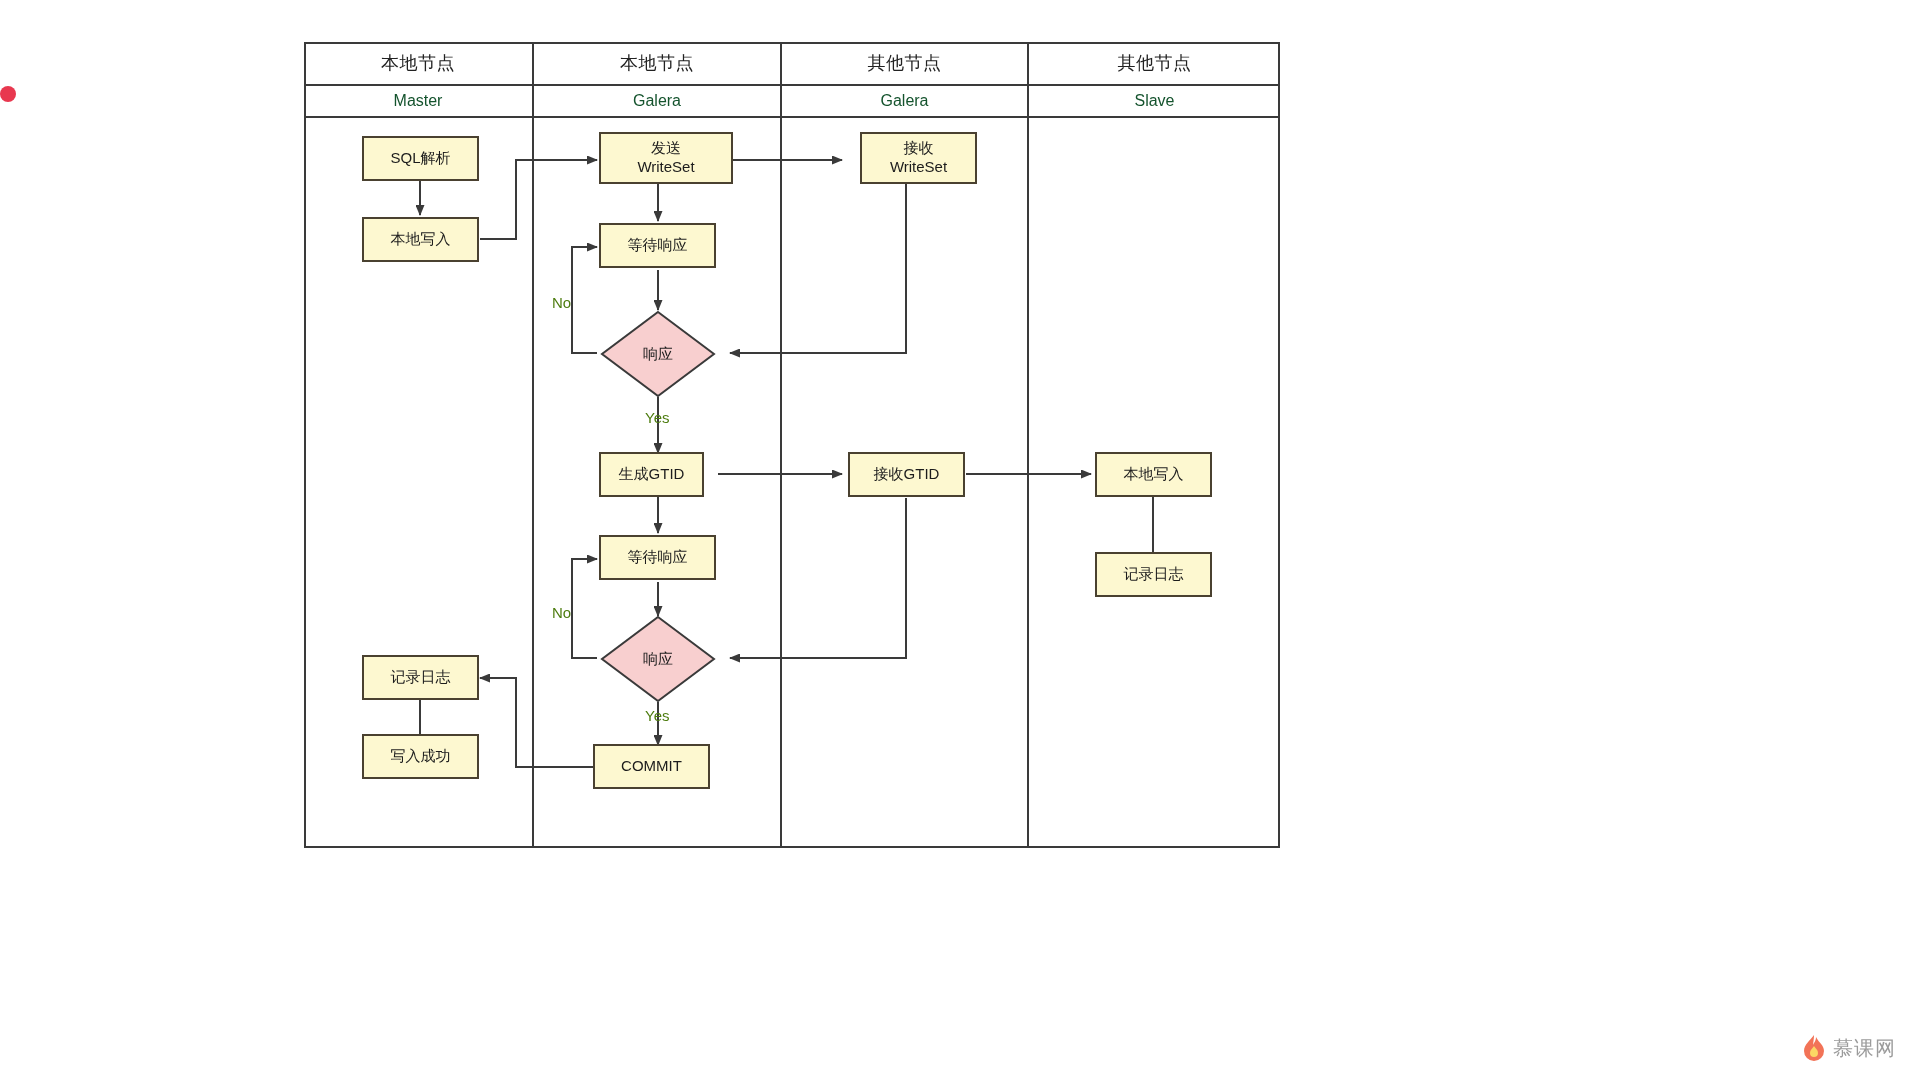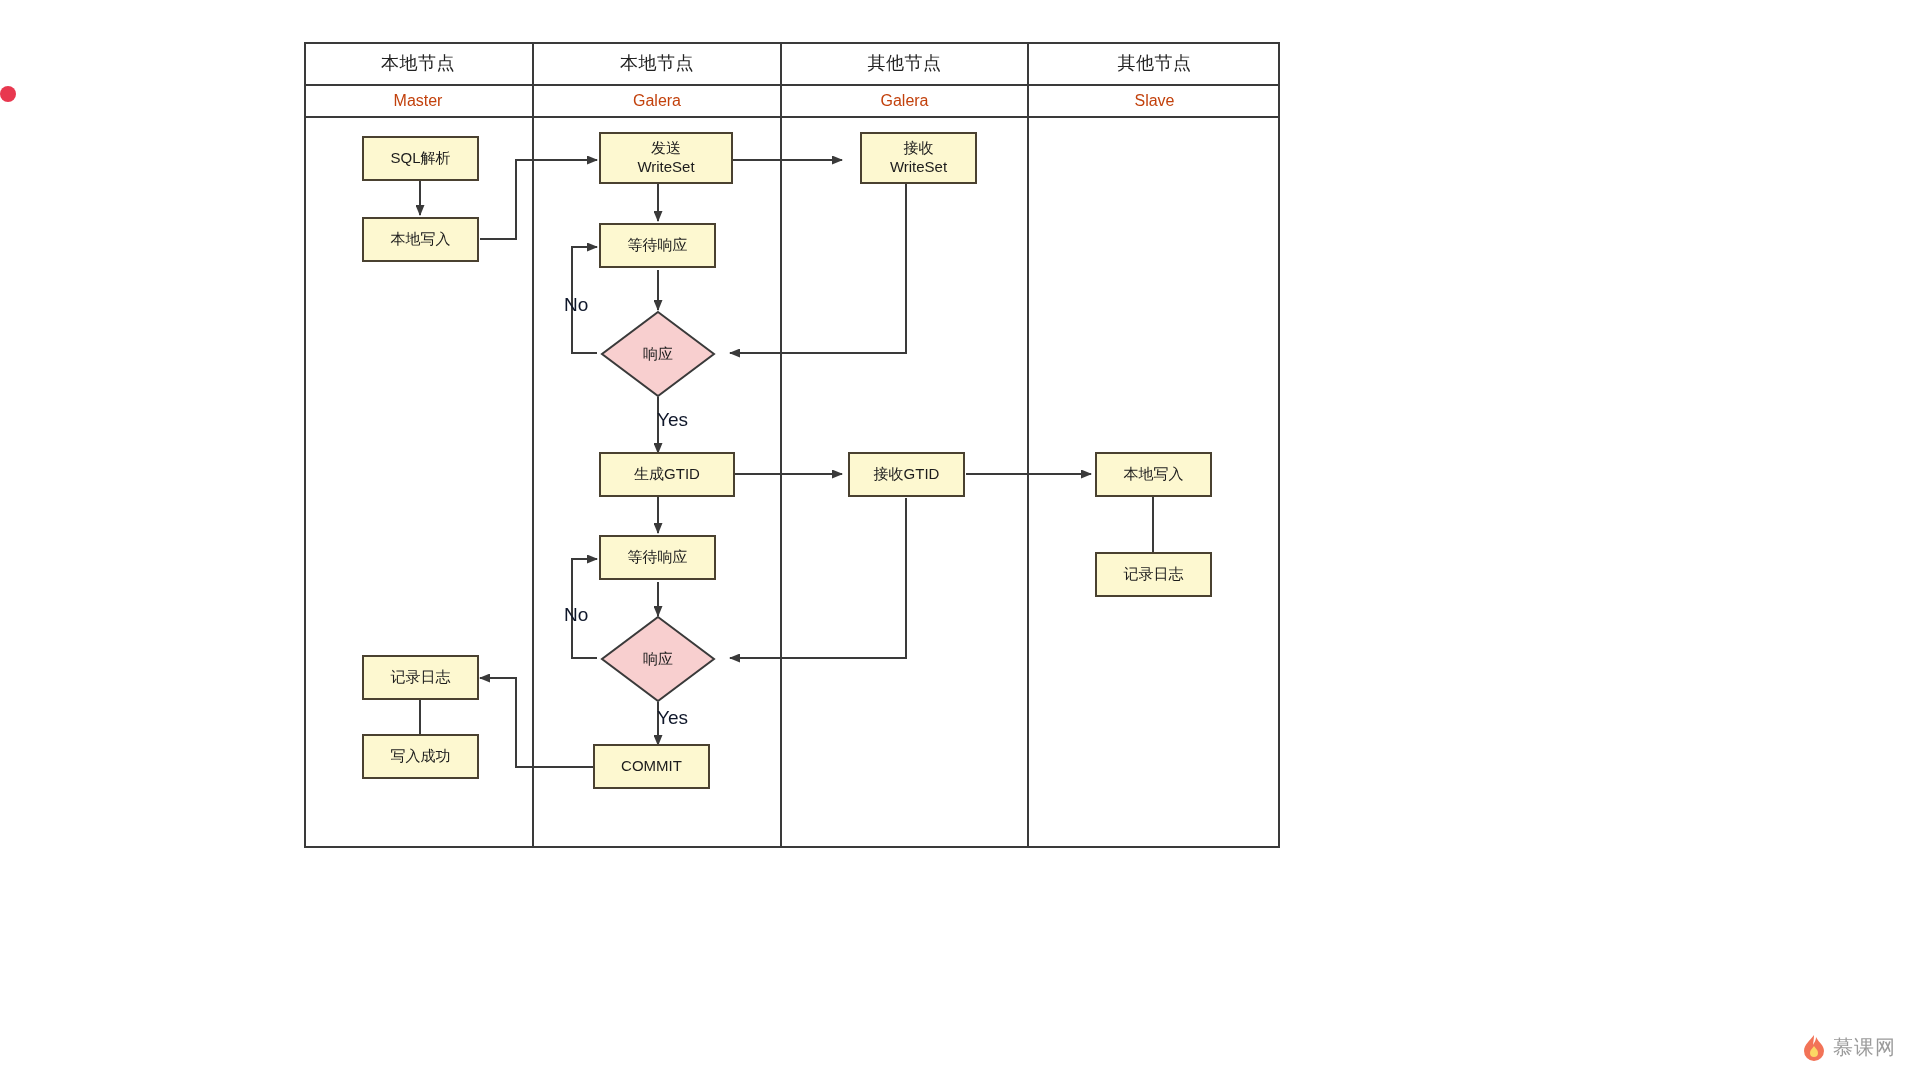--- a/index.html
+++ b/index.html
@@ -58,21 +58,21 @@
   .lane-head2 {
     position: absolute;
     left: 0; right: 0; top: 44px;
     height: 32px;
     box-sizing: border-box;
     border-bottom: 2px solid #3a3a3a;
     display: flex;
     align-items: center;
     justify-content: center;
     font-size: 16px;
-    color: #c2410c;
+    color: #14532d;
   }
   
   .node {
     position: absolute;
     box-sizing: border-box;
     background: #fdf8d0;
     border: 2px solid #4a4130;
     display: flex;
     align-items: center;
     justify-content: center;
@@ -105,41 +105,40 @@
   #edges {
     position: absolute;
     left: 0; top: 0;
     width: 976px;
     height: 806px;
     z-index: 2;
     pointer-events: none;
   }
   .edge-label {
     position: absolute;
-    font-size: 19px;
-    color: #0f172a;
+    font-size: 15px;
+    color: #4d7c0f;
     z-index: 6;
-    margin-left: 12px;
   }
   
   #dot-left {
     position: absolute;
     left: 0px;
     top: 86px;
     width: 16px;
     height: 16px;
     border-radius: 50%;
     background: #e8384f;
   }
   #watermark {
     position: absolute;
     right: 24px;
     bottom: 18px;
     display: flex;
-    align-items: flex-start;
+    align-items: center;
     gap: 6px;
     opacity: 0.85;
   }
   #watermark .flame { line-height: 1; }
   #watermark .wm-text {
     font-size: 20px;
     color: #8a8a8a;
     letter-spacing: 1px;
   }
 </style>
@@ -234,21 +233,21 @@
 WriteSet</div>
     <div class="node" style="left:295px; top:181px; width:117px; height:45px;">等待响应</div>
 
     <div class="decision" style="left:296px; top:268px; width:116px; height:88px;">
       <svg class="dshape" viewBox="0 0 116 88" preserveAspectRatio="none">
         <polygon points="58,2 114,44 58,86 2,44" fill="#f8cfcf" stroke="#3a3a3a" stroke-width="2"></polygon>
       </svg>
       <div class="dlabel">响应</div>
     </div>
 
-    <div class="node" style="left:295px; top:410px; width:136px; height:45px;">生成GTID</div>
+    <div class="node" style="left:295px; top:410px; width:105px; height:45px;">生成GTID</div>
     <div class="node" style="left:295px; top:493px; width:117px; height:45px;">等待响应</div>
 
     <div class="decision" style="left:296px; top:573px; width:116px; height:88px;">
       <svg class="dshape" viewBox="0 0 116 88" preserveAspectRatio="none">
         <polygon points="58,2 114,44 58,86 2,44" fill="#f8cfcf" stroke="#3a3a3a" stroke-width="2"></polygon>
       </svg>
       <div class="dlabel">响应</div>
     </div>
 
     <div class="node" style="left:289px; top:702px; width:117px; height:45px;">COMMIT</div>

